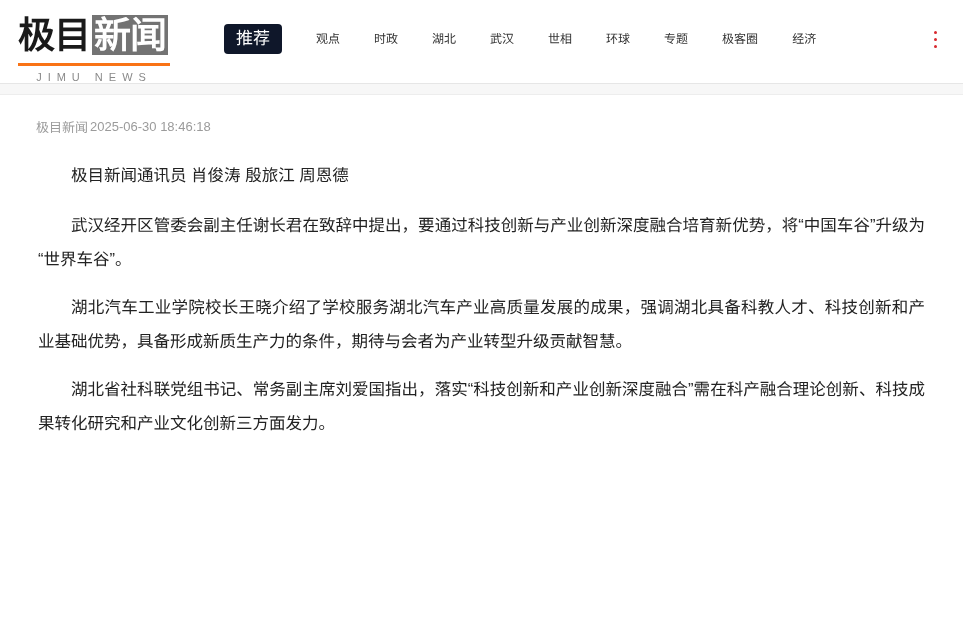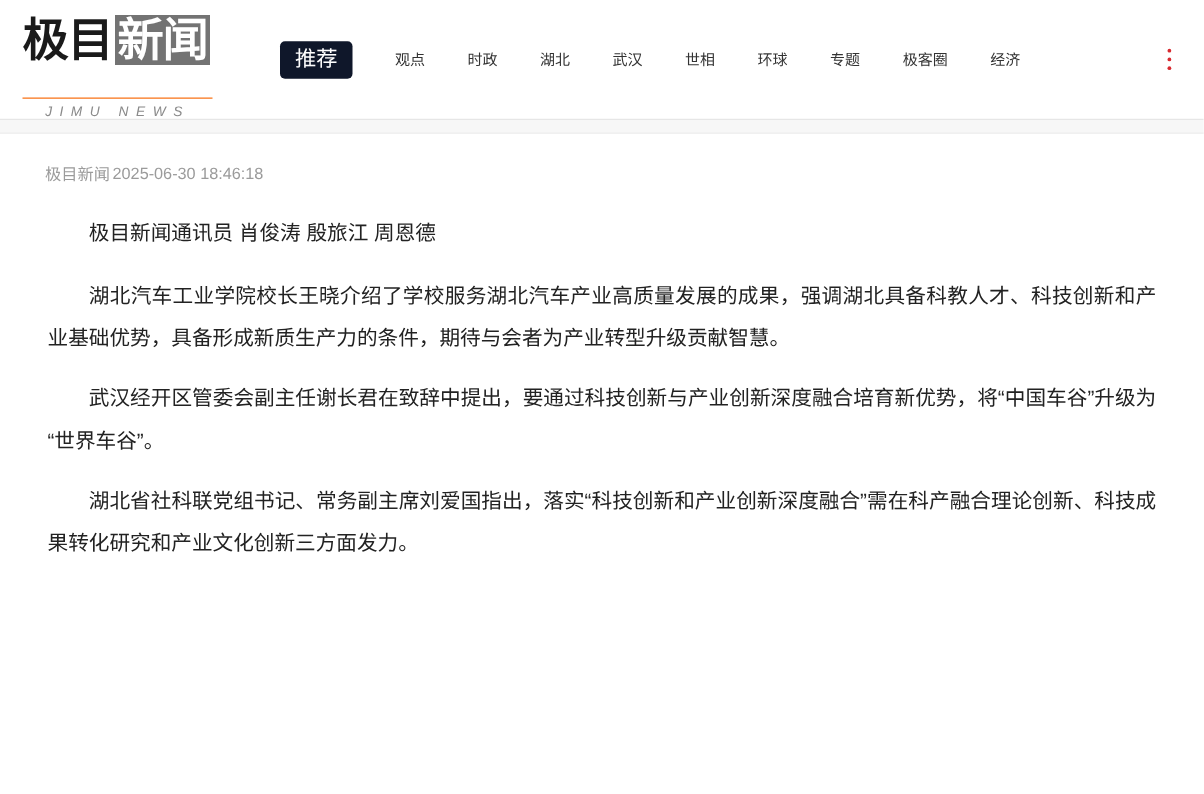--- a/index.html
+++ b/index.html
@@ -12,24 +12,24 @@
     height: 635px;
     overflow: hidden;
     background: #ffffff;
     font-family: "Liberation Sans", "DejaVu Sans", sans-serif;
     color: #222;
   }
 
   
   .header {
     position: relative;
-    height: 96px;
+    height: 84px;
     background: #ffffff;
     display: flex;
-    align-items: center;
+    align-items: flex-end;
     border-bottom: 1px solid #e6e6e6;
     box-sizing: border-box;
   }
 
   .logo-block {
     width: 182px;
     padding: 10px 0 0 18px;
     box-sizing: border-box;
     flex: 0 0 auto;
   }
@@ -51,30 +51,29 @@
     font-weight: 700;
     font-size: 37px;
     line-height: 40px;
     color: #ffffff;
     background: #737373;
     padding: 0 2px;
     letter-spacing: -1px;
     margin-left: 2px;
   }
   .logo-sub {
-    margin-top: 24px;
+    margin-top: 6px;
     font-size: 11px;
     letter-spacing: 6px;
     color: #8a8a8a;
     text-align: center;
     font-family: "Liberation Sans", sans-serif;
-    border-top: 1px solid #f97316;
+    border-top: 3px solid #f97316;
     padding-top: 5px;
     width: 152px;
-    font-style: italic;
   }
 
   .nav {
     flex: 1 1 auto;
     display: flex;
     align-items: center;
     height: 88px;
     padding-left: 42px;
     box-sizing: border-box;
   }
@@ -204,18 +203,18 @@
 <div class="article">
 
 
   <div class="meta">
     <span class="meta-source">极目新闻</span>
     <span class="meta-time">2025-06-30 18:46:18</span>
   </div>
 
   <div class="body-text">
     <p class="byline">极目新闻通讯员 肖俊涛 殷旅江 周恩德</p>
+    <p class="indent">武汉经开区管委会副主任谢长君在致辞中提出，要通过科技创新与产业创新深度融合培育新优势，将“中国车谷”升级为“世界车谷”。</p>
     <p class="indent">湖北汽车工业学院校长王晓介绍了学校服务湖北汽车产业高质量发展的成果，强调湖北具备科教人才、科技创新和产业基础优势，具备形成新质生产力的条件，期待与会者为产业转型升级贡献智慧。</p>
-    <p class="indent">武汉经开区管委会副主任谢长君在致辞中提出，要通过科技创新与产业创新深度融合培育新优势，将“中国车谷”升级为“世界车谷”。</p>
     <p class="indent">湖北省社科联党组书记、常务副主席刘爱国指出，落实“科技创新和产业创新深度融合”需在科产融合理论创新、科技成果转化研究和产业文化创新三方面发力。</p>
   </div>
 
 </div>
 
 </body></html>

